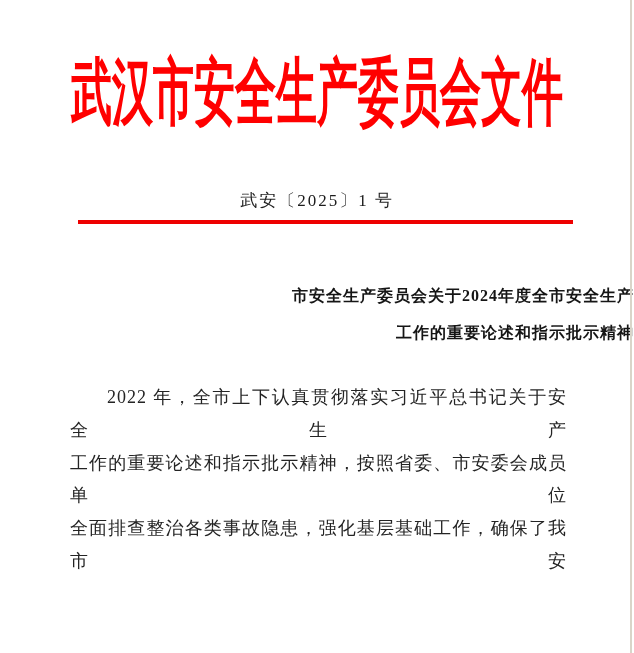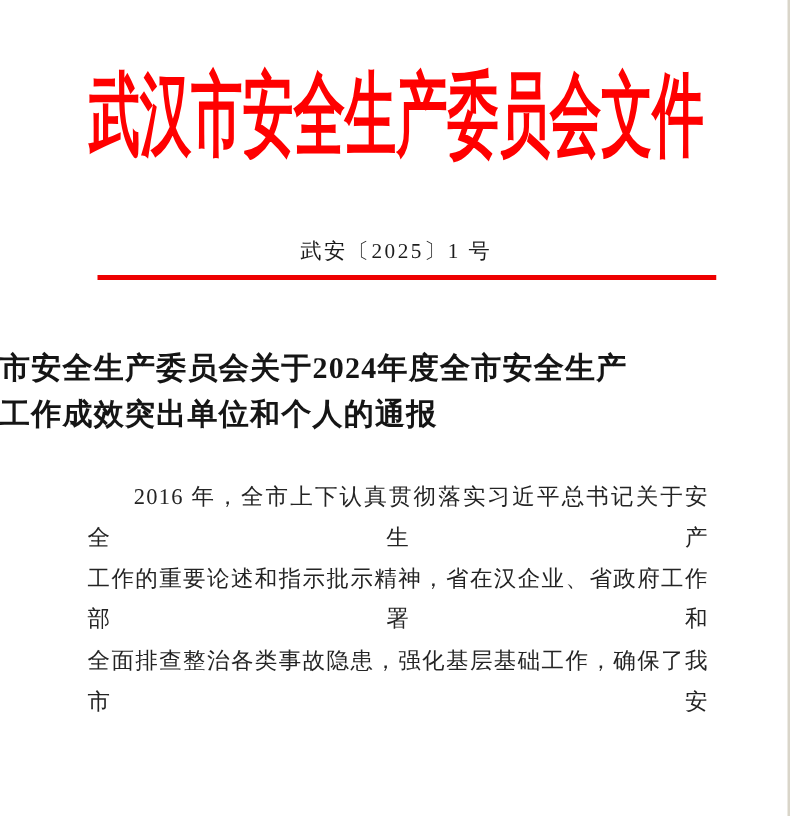--- a/index.html
+++ b/index.html
@@ -40,23 +40,23 @@
   .red-rule {
     position: absolute;
     left: 78px; top: 220px;
     width: 495px; height: 4px;
     background: #ee0000;
   }
   
   .doc-title {
     position: absolute;
     top: 277px; left: 0; width: 100%;
-    text-align: left;
+    text-align: right;
     font-weight: bold;
-    font-size: 24px;
+    font-size: 16px;
     line-height: 37px;
     color: #151515;
     letter-spacing: 1px;
   }
   
   .body-block {
     position: absolute;
     left: 70px; top: 381px;
     width: 497px;
     font-size: 18px;
@@ -86,25 +86,25 @@
 <div class="page">
 
   <div class="red-header">武汉市安全生产委员会文件</div>
 
   <div class="doc-number">武安〔2025〕1 号</div>
 
   <div class="red-rule"></div>
 
   <div class="doc-title">
     <div>市安全生产委员会关于2024年度全市安全生产</div>
-    <div>工作成效突出单位和个人的通报</div>
+    <div>工作的重要论述和指示批示精神</div>
   </div>
 
   <div class="body-block">
-    <div class="line indent">2016 年，全市上下认真贯彻落实习近平总书记关于安全生产</div>
-    <div class="line">工作的重要论述和指示批示精神，省在汉企业、省政府工作部署和</div>
+    <div class="line indent">2022 年，全市上下认真贯彻落实习近平总书记关于安全生产</div>
+    <div class="line">工作的重要论述和指示批示精神，按照省委、市安委会成员单位</div>
     <div class="line">全面排查整治各类事故隐患，强化基层基础工作，确保了我市安</div>
 
   </div>
 
   <div class="scan-edge"></div>
 
 </div>
 
 </body></html>

